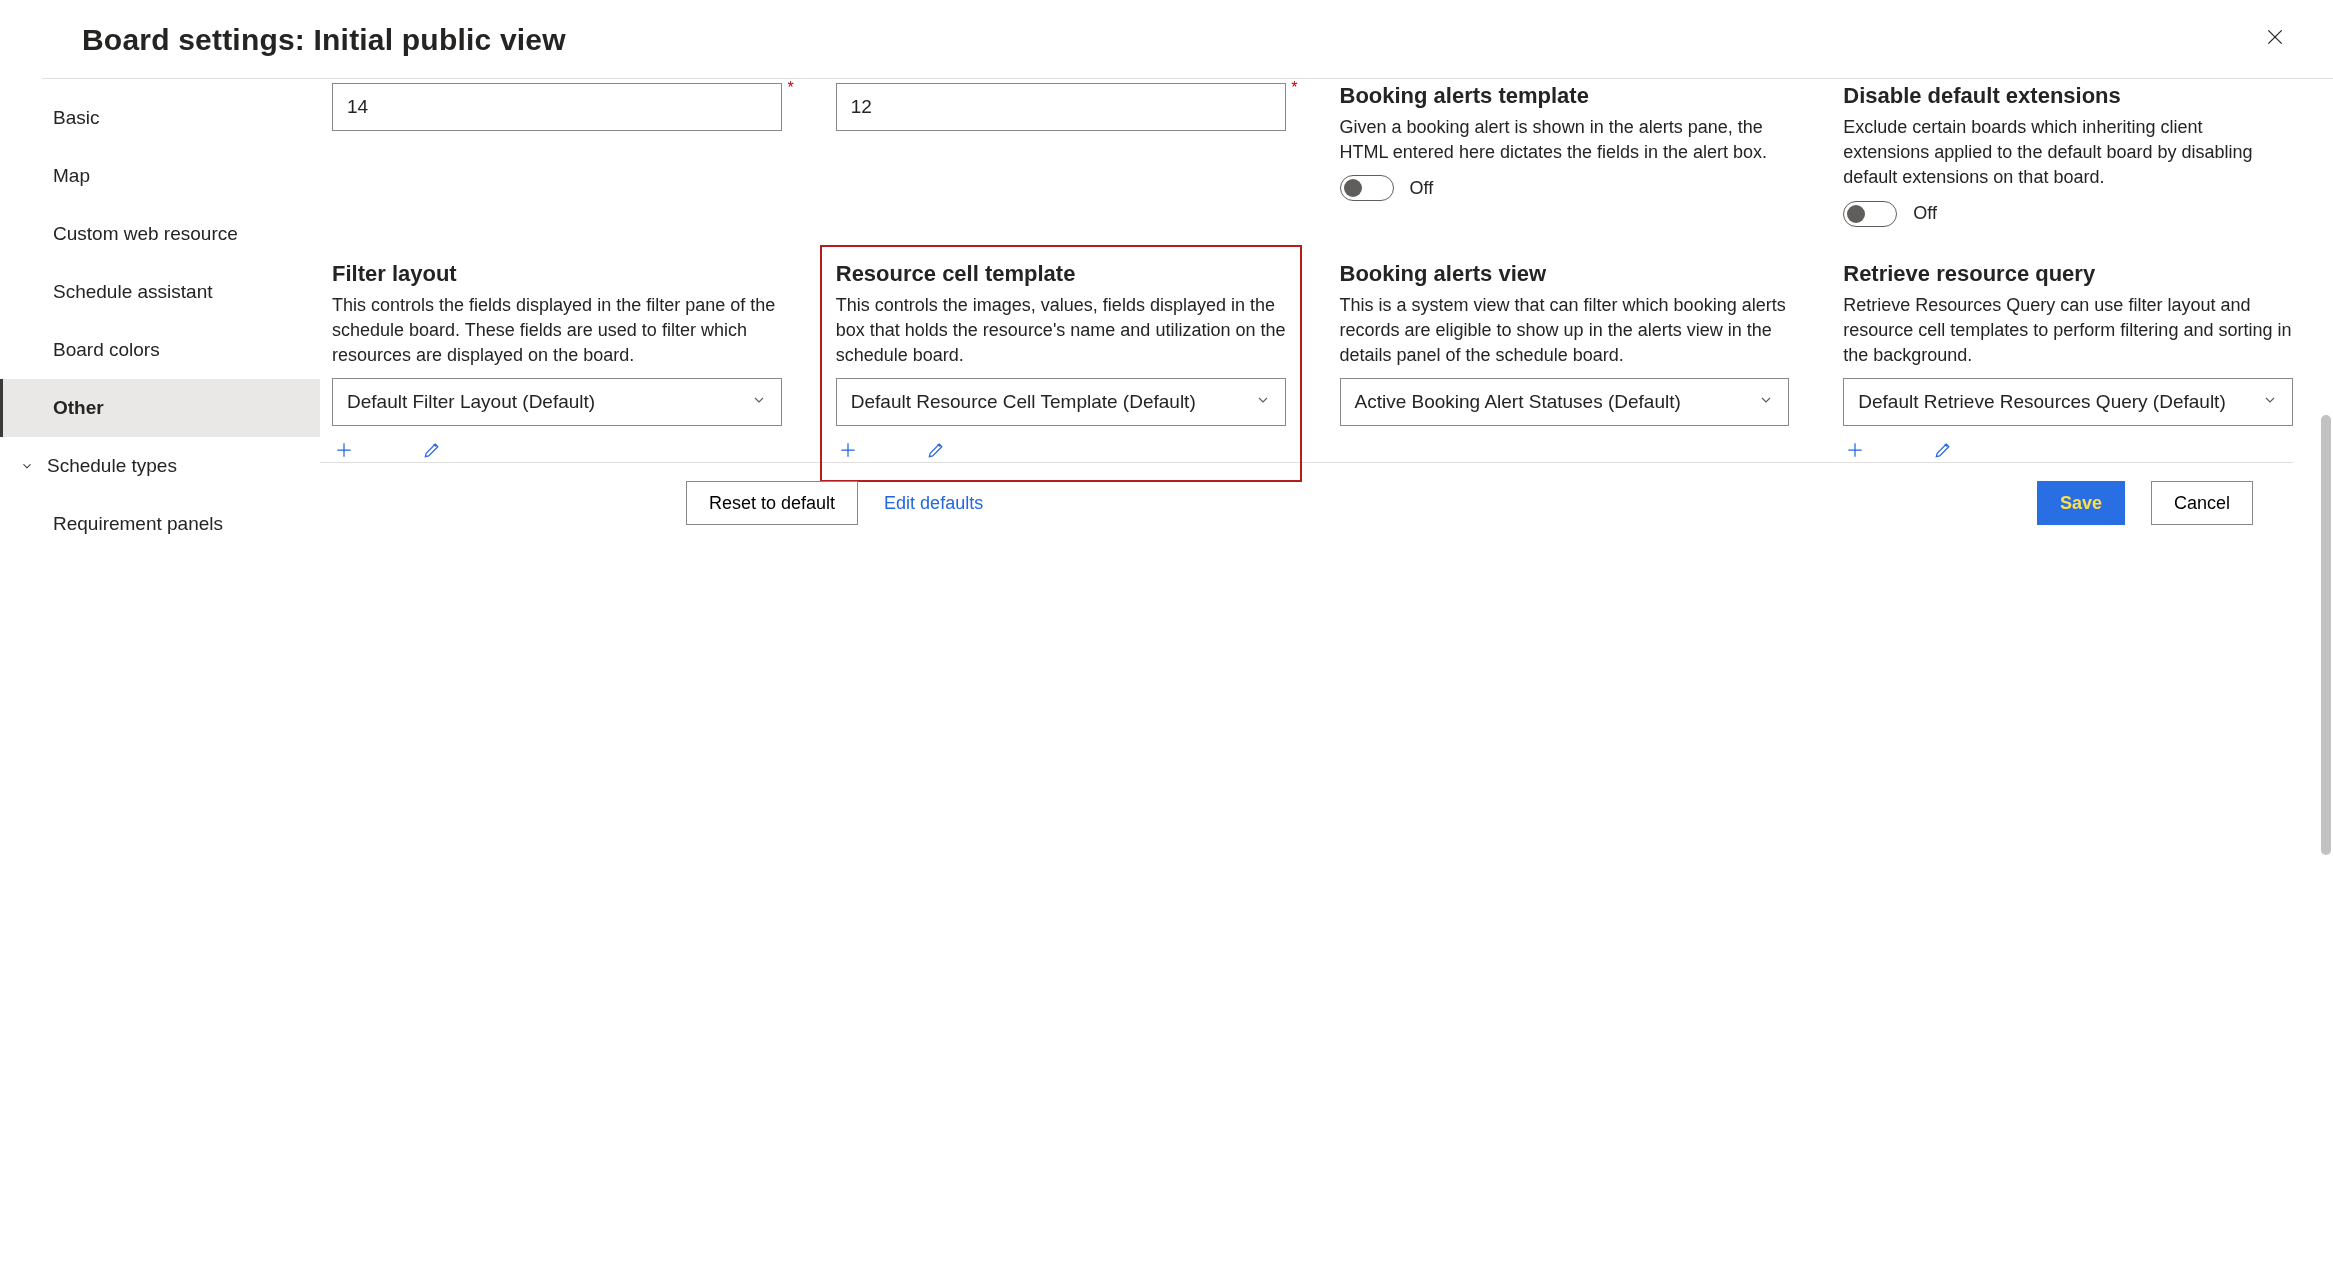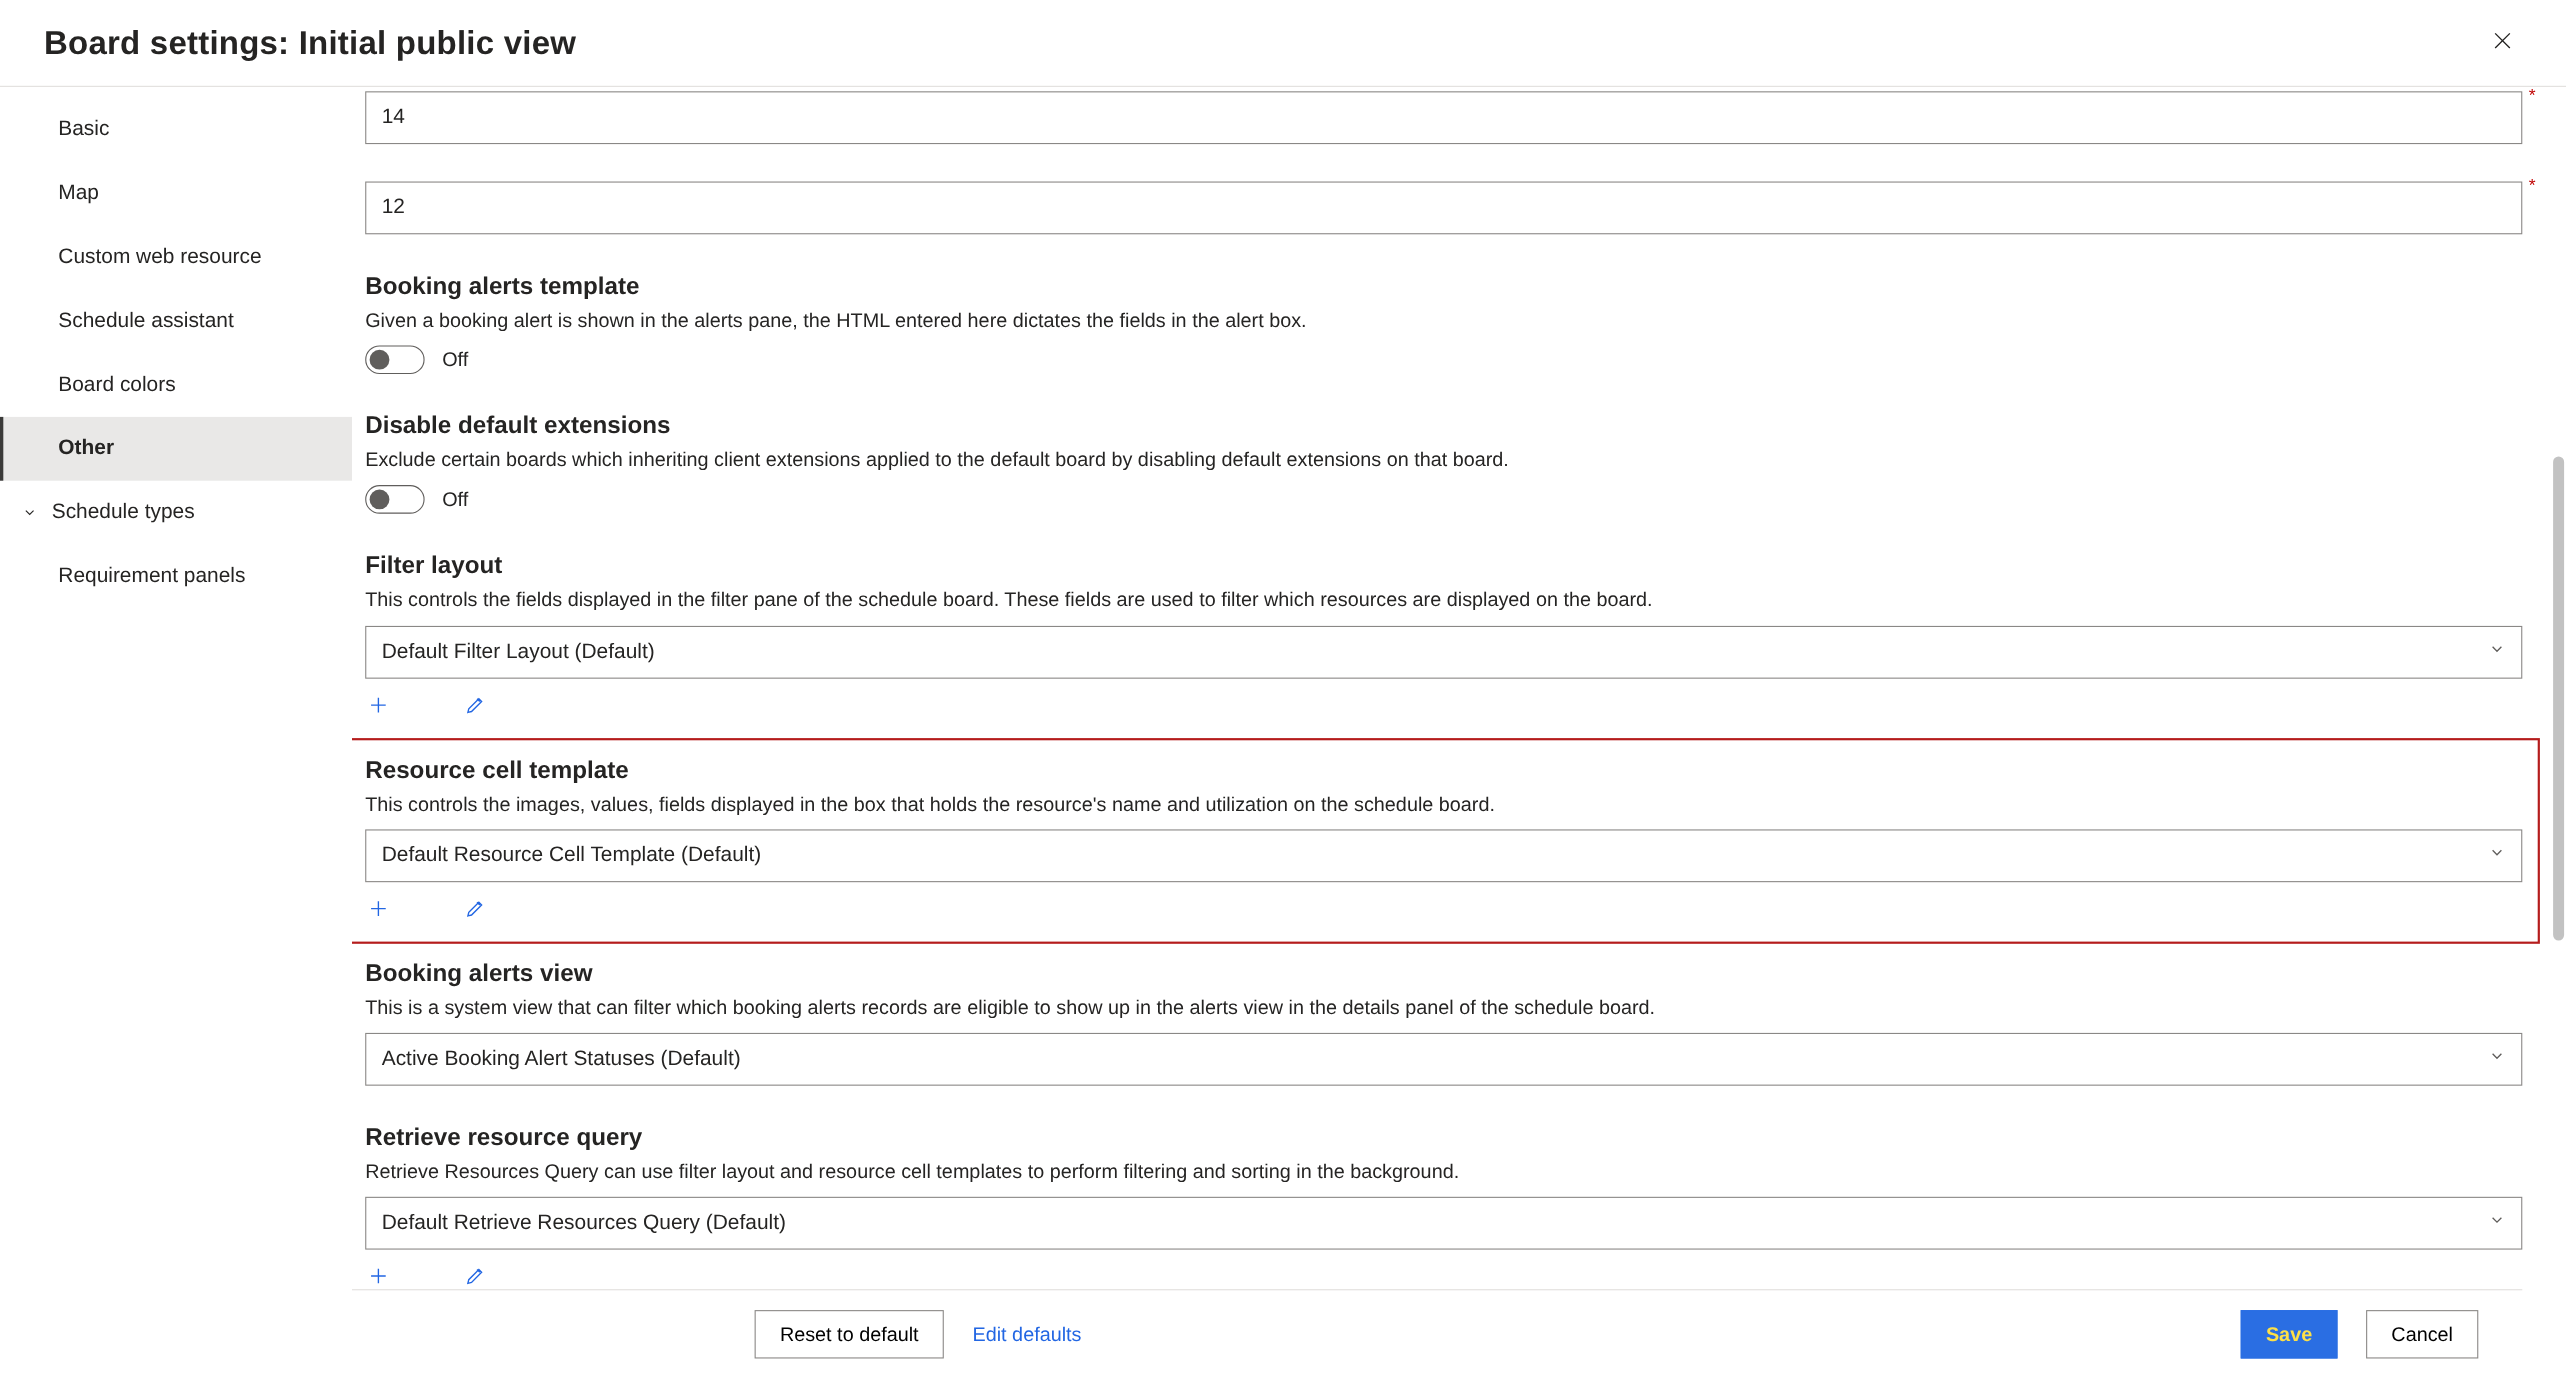--- a/index.html
+++ b/index.html
@@ -27,20 +27,21 @@
     overflow:hidden;
   }
 
   
   .dlg-header{
     display:flex;
     align-items:center;
     justify-content:space-between;
     padding:22px 40px 20px 40px;
     border-bottom:1px solid var(--light-border);
+    margin-left:42px;
   }
   .dlg-title{
     font-size:30px;
     font-weight:600;
     letter-spacing:.2px;
   }
   .close-btn{
     width:36px;height:36px;
     display:flex;align-items:center;justify-content:center;
     cursor:pointer;
@@ -90,21 +91,21 @@
 
   
   .main{
     flex:1 1 auto;
     overflow:auto;
     padding:0 40px 0 12px;
     position:relative;
   }
   .cols{
     display:grid;
-    grid-template-columns: 1fr;
+    grid-template-columns: 1fr 1fr 1fr 1fr;
     column-gap:54px;
     row-gap:34px;
     padding-top:4px;
   }
   
   .sec-title{
     font-size:22px;
     font-weight:600;
     margin-bottom:6px;
   }

